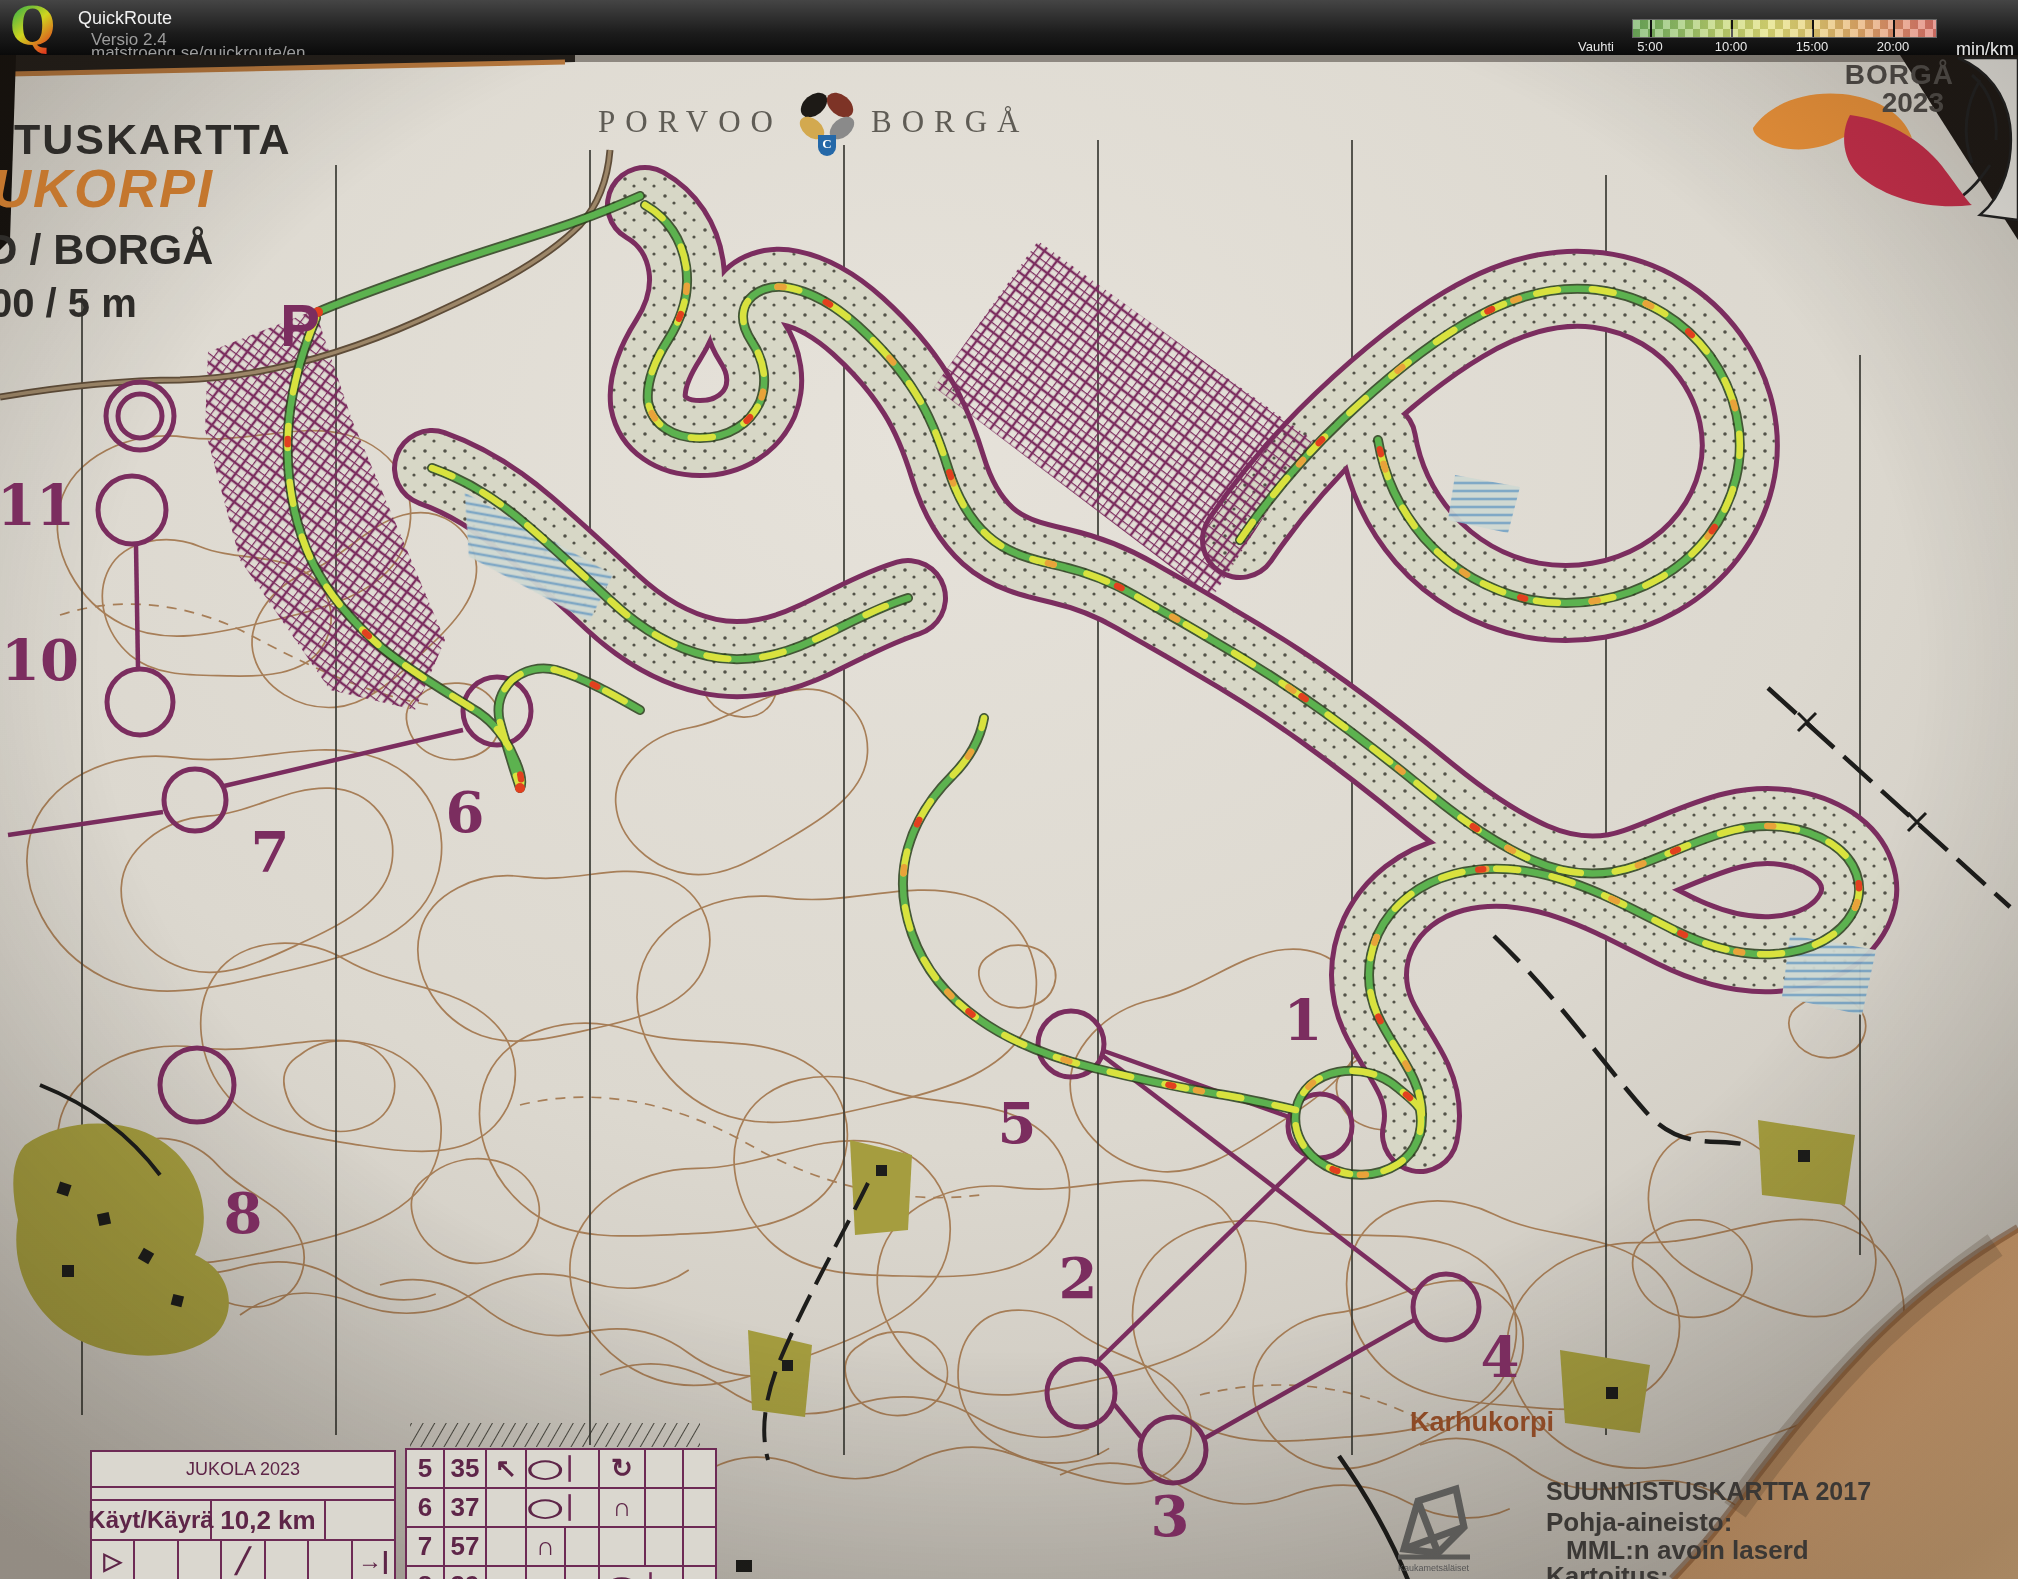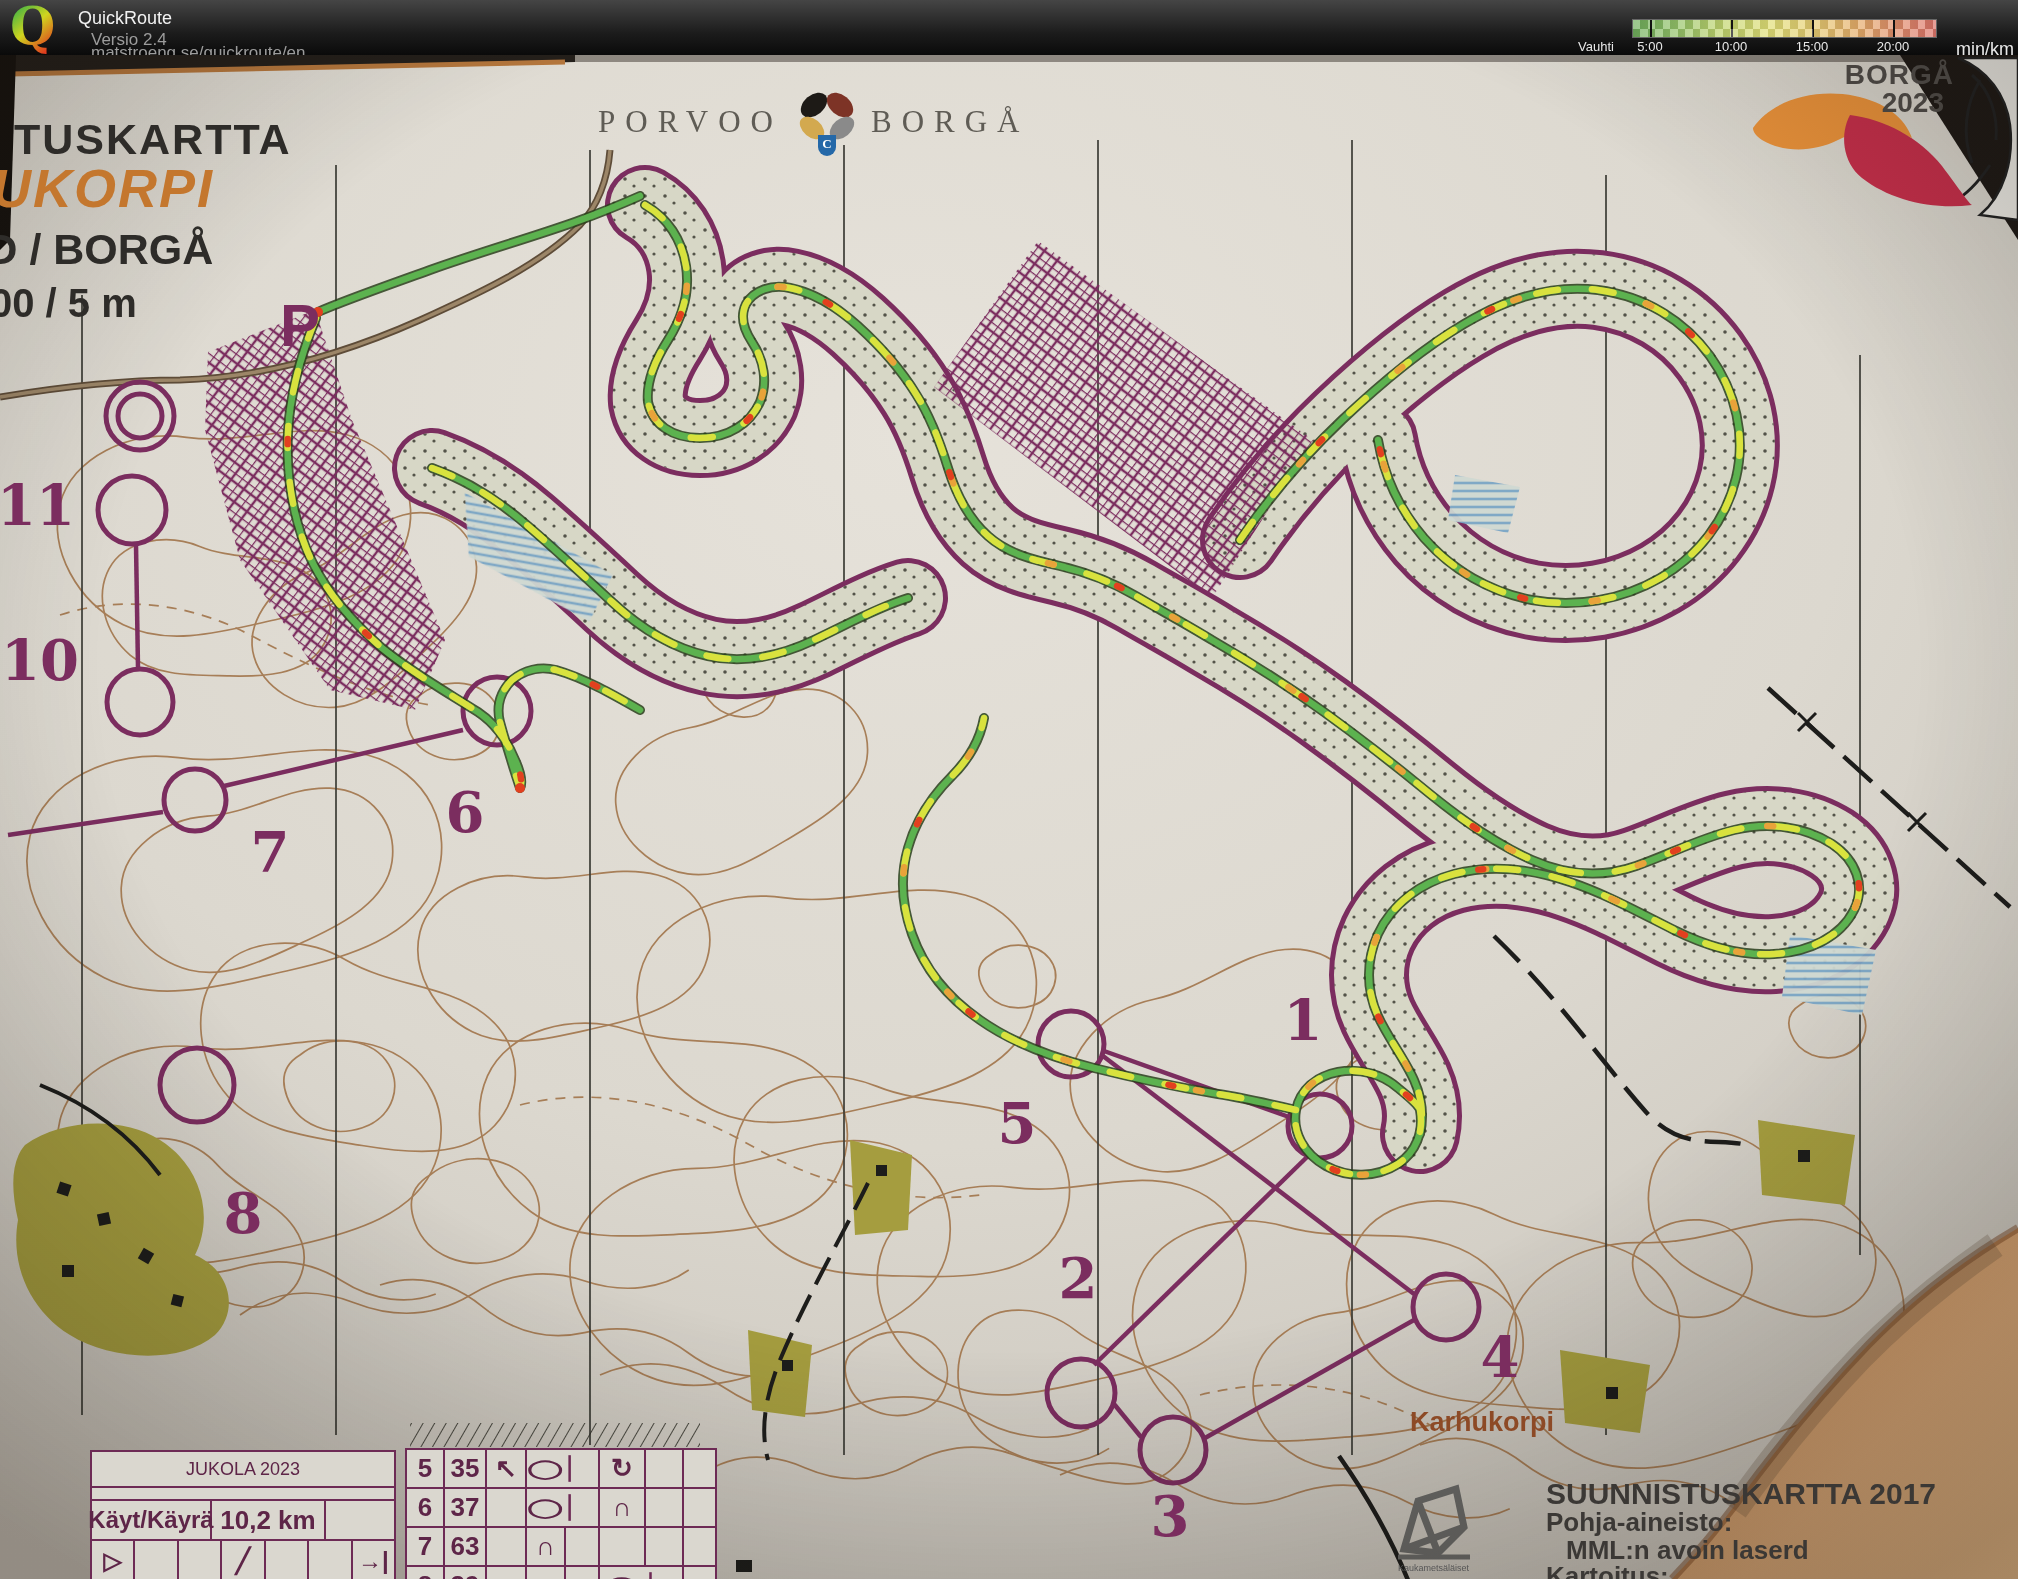--- a/index.html
+++ b/index.html
@@ -34,21 +34,21 @@
   .mtitle4{left:-10px;top:226px;font-size:40px;font-weight:600;color:#2e2c29;}
   #porvoologo{left:598px;top:32px;display:flex;align-items:center;gap:11px;}
   .plog{font-family:"Liberation Serif",serif;font-size:31px;letter-spacing:10px;color:#5f5c55;}
   #eventlogo1{right:64px;top:4px;font-size:28px;font-weight:bold;letter-spacing:1px;color:#47433f;}
   #eventlogo2{right:74px;top:32px;font-size:28px;font-weight:bold;color:#47433f;}
   .ctrlnum{position:absolute;transform:translate(-50%,-50%);font-family:"DejaVu Serif",serif;
     font-weight:bold;color:#7b2d5f;font-size:56px;}
   #pmark{font-size:60px;font-family:"Liberation Sans",sans-serif;font-weight:800;}
   #karhukorpi{left:1410px;top:1352px;font-size:27px;font-weight:600;color:#8d4a26;}
   .credit{color:#3b3835;font-weight:bold;}
-  #credit1{left:1546px;top:1422px;font-size:30px;}
+  #credit1{left:1546px;top:1422px;font-size:25px;}
   #credit2{left:1546px;top:1452px;font-size:26px;}
   #credit3{left:1566px;top:1480px;font-size:26px;}
   #credit4{left:1546px;top:1506px;font-size:26px;}
   #creditcap{left:1398px;top:1508px;font-size:9px;color:#555;}
   
   .sheet{position:absolute;background:#dad7cf;border:2.5px solid #6d2a55;color:#5e2548;}
   #jukolasheet{left:90px;top:1395px;width:302px;height:132px;border-bottom:none;}
   .jrow1{height:34px;border-bottom:2.5px solid #6d2a55;display:flex;align-items:center;justify-content:center;
     font-size:18px;font-weight:normal;}
   .jrow2{height:11px;border-bottom:2.5px solid #6d2a55;}
@@ -417,21 +417,21 @@
         <div class="dc2">37</div>
         <div class="dc3"></div>
         <div class="dc4 oval">◯</div>
         <div class="dc5"></div>
           <div class="dc6">∩</div>
         <div class="dc7"></div>
           <div class="dc8"></div>
       </div>
       <div class="drow">
         <div class="dc1">7</div>
-        <div class="dc2">63</div>
+        <div class="dc2">57</div>
         <div class="dc3"></div>
         <div class="dc4">∩</div>
         <div class="dc5"></div>
           <div class="dc6"></div>
         <div class="dc7"></div>
           <div class="dc8"></div>
       </div>
       <div class="drow">
         <div class="dc1">8</div>
         <div class="dc2">39</div>

